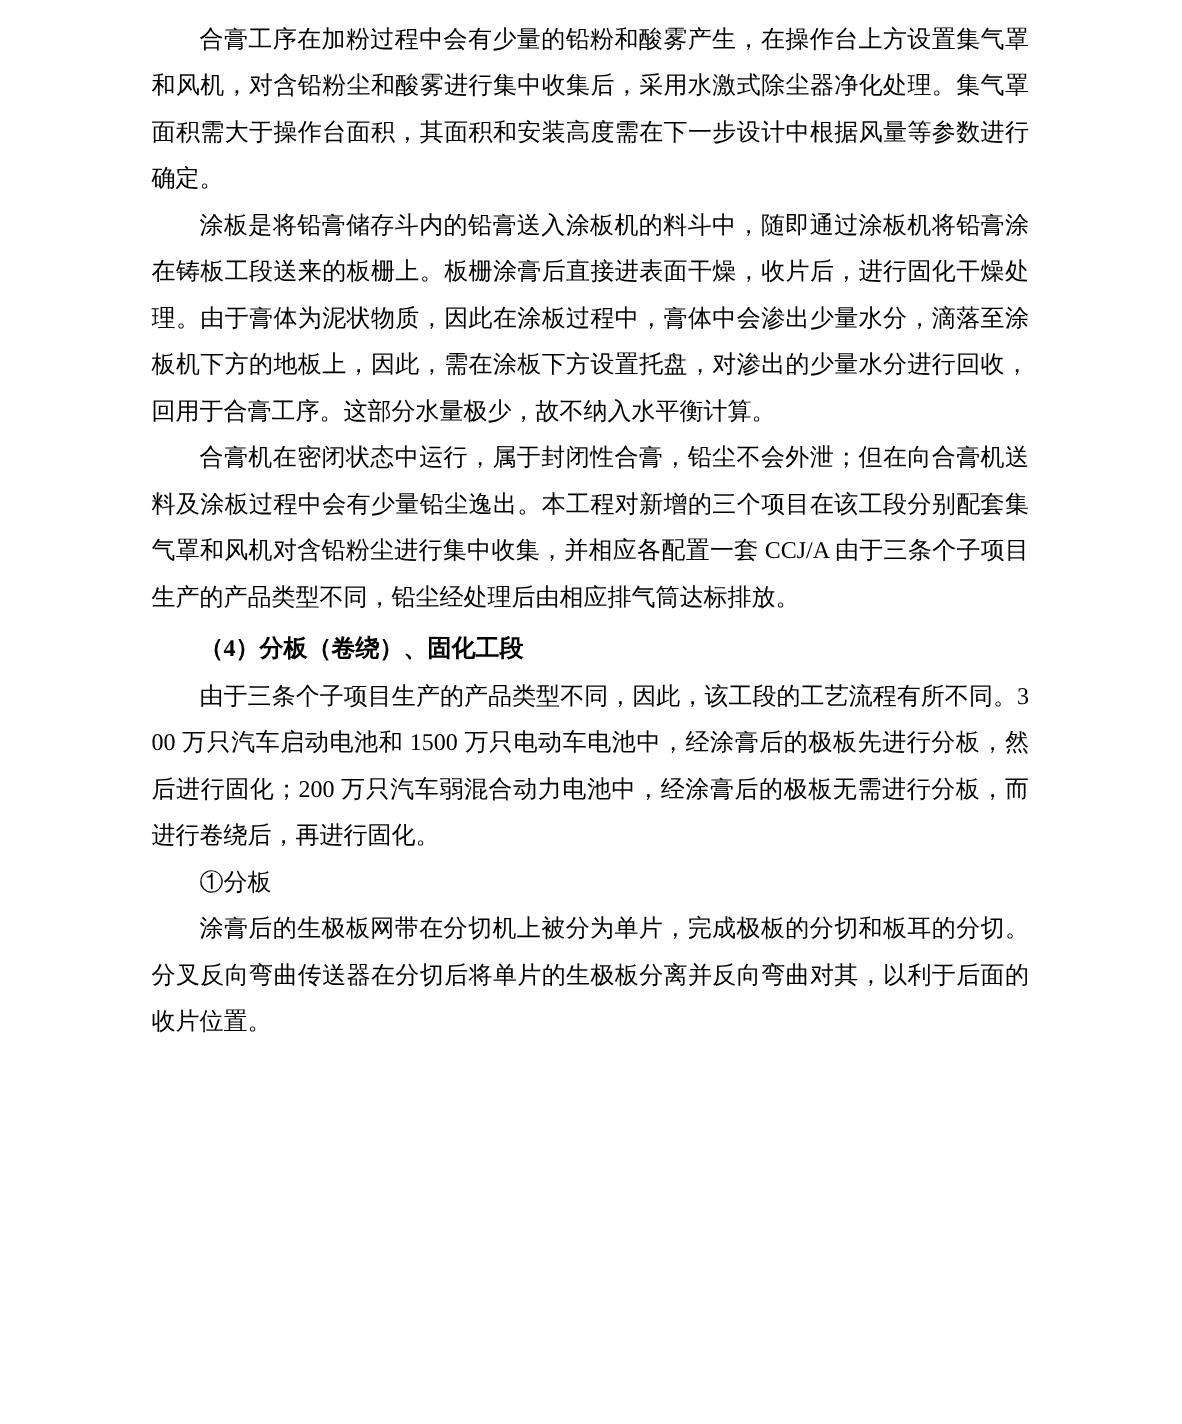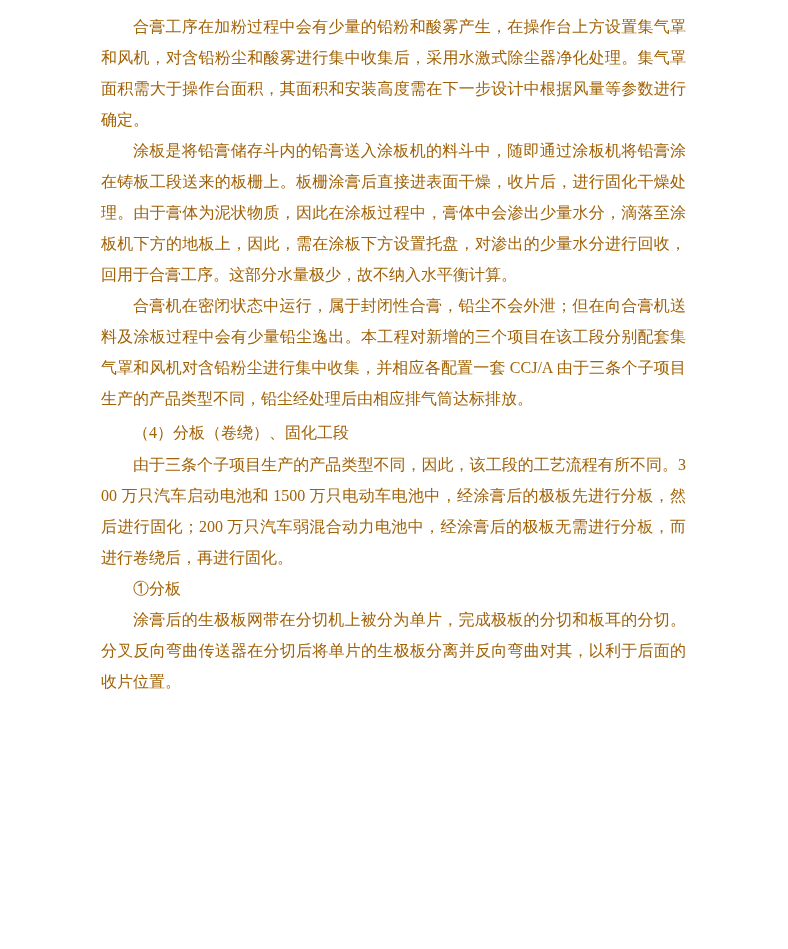--- a/index.html
+++ b/index.html
@@ -11,30 +11,30 @@
     position: relative;
     box-sizing: border-box;
     width: 788px;
     height: 949px;
     background: #ffffff;
     overflow: hidden;
     padding: 11px 102px 8px 101px;
     font-family: "Liberation Serif", "DejaVu Serif", serif;
     font-size: 16px;
     line-height: 31px;
-    color: #a16207;
+    color: #000000;
     text-align: justify;
   }
   .page p {
     margin: 0;
     text-indent: 2em;
     word-break: break-all;
   }
   .page p.heading {
-    font-weight: normal;
+    font-weight: bold;
     margin-top: 3px;
     margin-bottom: 1px;
   }
 </style>
 </head>
 <body>
 
 <div class="page">
   <div id="document-body">
       <p class="body">合膏工序在加粉过程中会有少量的铅粉和酸雾产生，在操作台上方设置集气罩和风机，对含铅粉尘和酸雾进行集中收集后，采用水激式除尘器净化处理。集气罩面积需大于操作台面积，其面积和安装高度需在下一步设计中根据风量等参数进行确定。</p>

